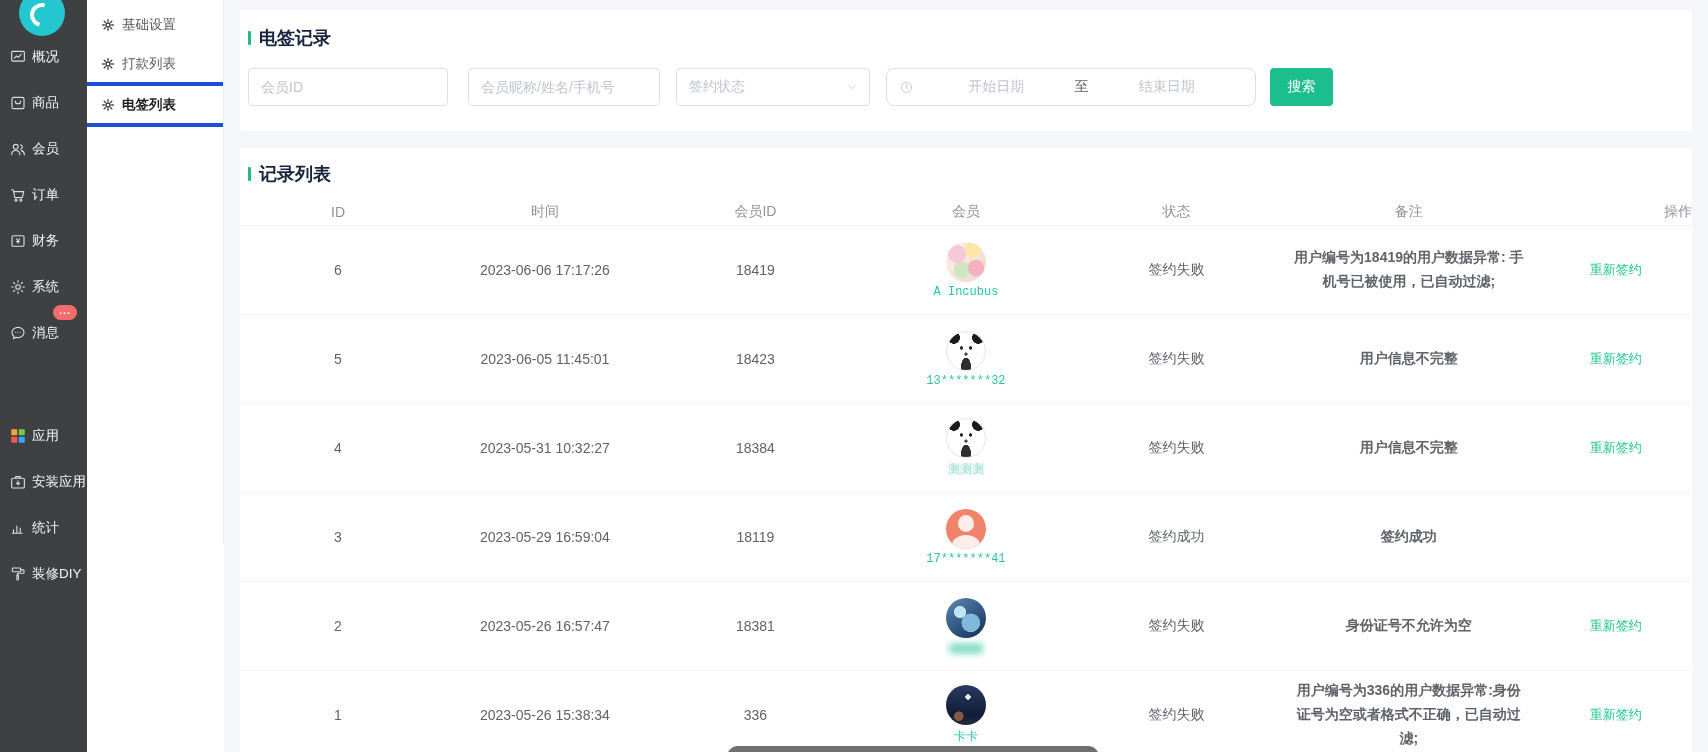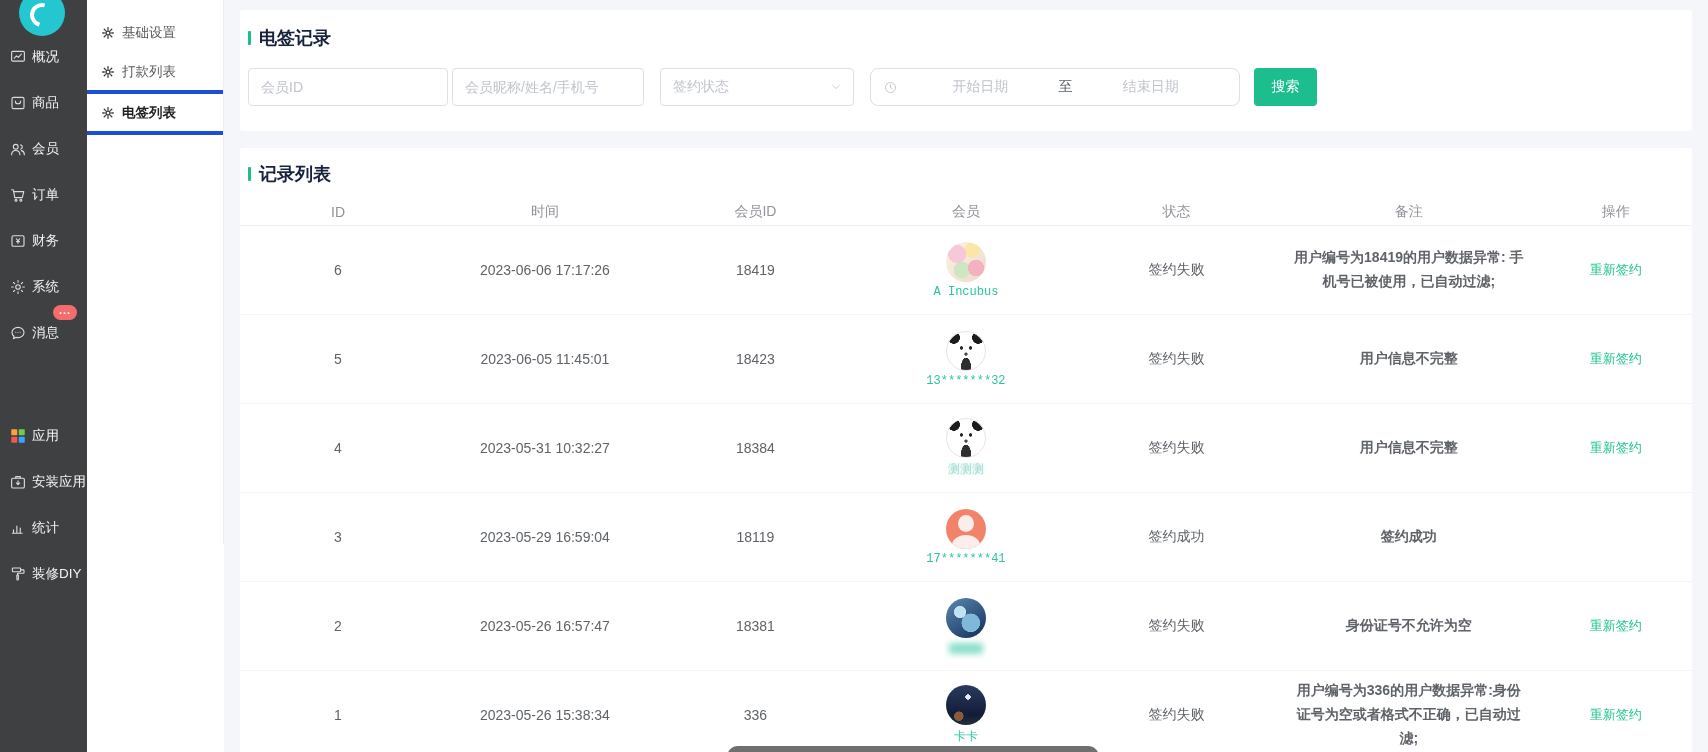--- a/index.html
+++ b/index.html
@@ -21,21 +21,21 @@
   .side-item { height:46px; display:flex; align-items:center; padding-left:9px;
     color:#f2f2f2; font-size:13.5px; cursor:pointer; position:relative; white-space:nowrap; }
   .side-icon { width:18px; height:18px; margin-right:5px; color:#dcdcdc; flex:0 0 18px; }
   .badge { position:absolute; left:53px; top:-5px; min-width:24px; height:15px;
     background:var(--badge-red,#F56C6C); color:#fff; border-radius:8px; font-size:11px;
     font-weight:bold; display:flex; align-items:center; justify-content:center;
     line-height:6px; padding:0 5px 5px; letter-spacing:1px; }
 
   
   .submenu { position:absolute; left:87px; top:0; width:137px; height:544px; background:#fff;
-    border-right:1px solid #ECEEF2; z-index:2; padding-top:12px; }
+    border-right:1px solid #ECEEF2; z-index:2; padding-top:4px; }
   .submenu-item { height:41px; display:flex; align-items:center; padding-left:14px;
     font-size:13.5px; color:#595959; border-bottom:4px solid #1d4ed8; cursor:pointer;
     background:#fff; white-space:nowrap; }
   .submenu-item .gear { width:14px; height:14px; margin-right:7px; color:#3c3c3c; }
   .submenu-item.active { color:#1f1f1f; font-weight:bold; }
   .submenu-item:first-child { border-bottom:none; }
 
   
   .main { position:absolute; left:224px; top:0; width:1484px; height:752px;
     background:var(--page-bg,#F5F6FA); }
@@ -47,39 +47,39 @@
   .green-bar { width:3px; height:14px; background:var(--accent-green,#1CBE8E);
     margin-right:8px; border-radius:1px; flex:0 0 3px; }
 
   
   .controls { display:flex; align-items:center; margin-top:18px; }
   .ctl { height:38px; border:1px solid #DCDFE6; border-radius:4px; background:#fff;
     font-size:14px; color:#606266; }
   input.ctl { padding:0 12px; outline:none; font-family:inherit; }
   input.ctl::placeholder { color:#C0C4CC; }
   .member-id-input { width:200px; }
-  .member-name-input { width:192px; margin-left:4px; }
+  .member-name-input { width:192px; margin-left:20px; }
   .select-box { width:194px; margin-left:16px; display:flex; align-items:center;
     justify-content:space-between; padding:0 10px 0 12px; color:#C0C4CC; cursor:pointer;font-family:Liberation Mono, monospace; }
   .chevron { width:14px; height:14px; color:#C0C4CC; }
   .date-box { width:370px; margin-left:16px; display:flex; align-items:center;
     padding:0 12px; color:#C0C4CC; cursor:pointer;border-radius:8px; }
   .clock { width:15px; height:15px; margin-right:6px; color:#C0C4CC; flex:0 0 15px; }
   .date-start,.date-end { flex:1; text-align:center; font-size:14px; }
   .date-sep { color:#5A5E66; font-size:14px; margin:0 2px; }
   .search-btn { width:63px; height:38px; margin-left:14px; border:none; border-radius:4px;
     background:var(--accent-green,#1CBE8E); color:#fff; font-size:14px; cursor:pointer;
     font-family:inherit; }
 
   
   .thead { display:flex; align-items:center; margin-top:12px; height:28px;
     border-bottom:1px solid #F0F1F6; }
   .th { font-size:14px; color:#909399; font-weight:500; text-align:center; }
   .c1{width:13.5%;} .c2{width:15%;} .c3{width:14%;} .c4{width:15%;}
-  .c5{width:14%;} .c6{width:18%;} .c7{width:10.5%;}
+  .c5{width:14%;} .c6{width:18%;} .c7{width:10.5%;text-align:right;}
   .row { display:flex; align-items:center; height:89px; border-bottom:1px solid #F3F4F8; }
   .td { text-align:center; font-size:14px; color:#5F6368; }
   .member-cell { display:flex; flex-direction:column; align-items:center; justify-content:center; }
   .avatar { width:40px; height:40px; border-radius:50%; flex:0 0 40px; }
   .member-name { margin-top:3px; font-size:12px; color:var(--link-teal,#2BC5A0); cursor:pointer;font-family:Liberation Mono, monospace; }
   .member-name.muted { color:#9FDCD0; text-shadow:0 0 3px #CDEDE6; }
   .name-blur { margin-top:5px; width:34px; height:11px; border-radius:2px;
     background:var(--link-teal,#2BC5A0); filter:blur(3px); opacity:.55; cursor:pointer; }
   .remark { line-height:1.7; padding:0 14px;font-weight:bold; }
   .action-link { color:var(--action-green,#1EC38D); font-size:13px; cursor:pointer; }

